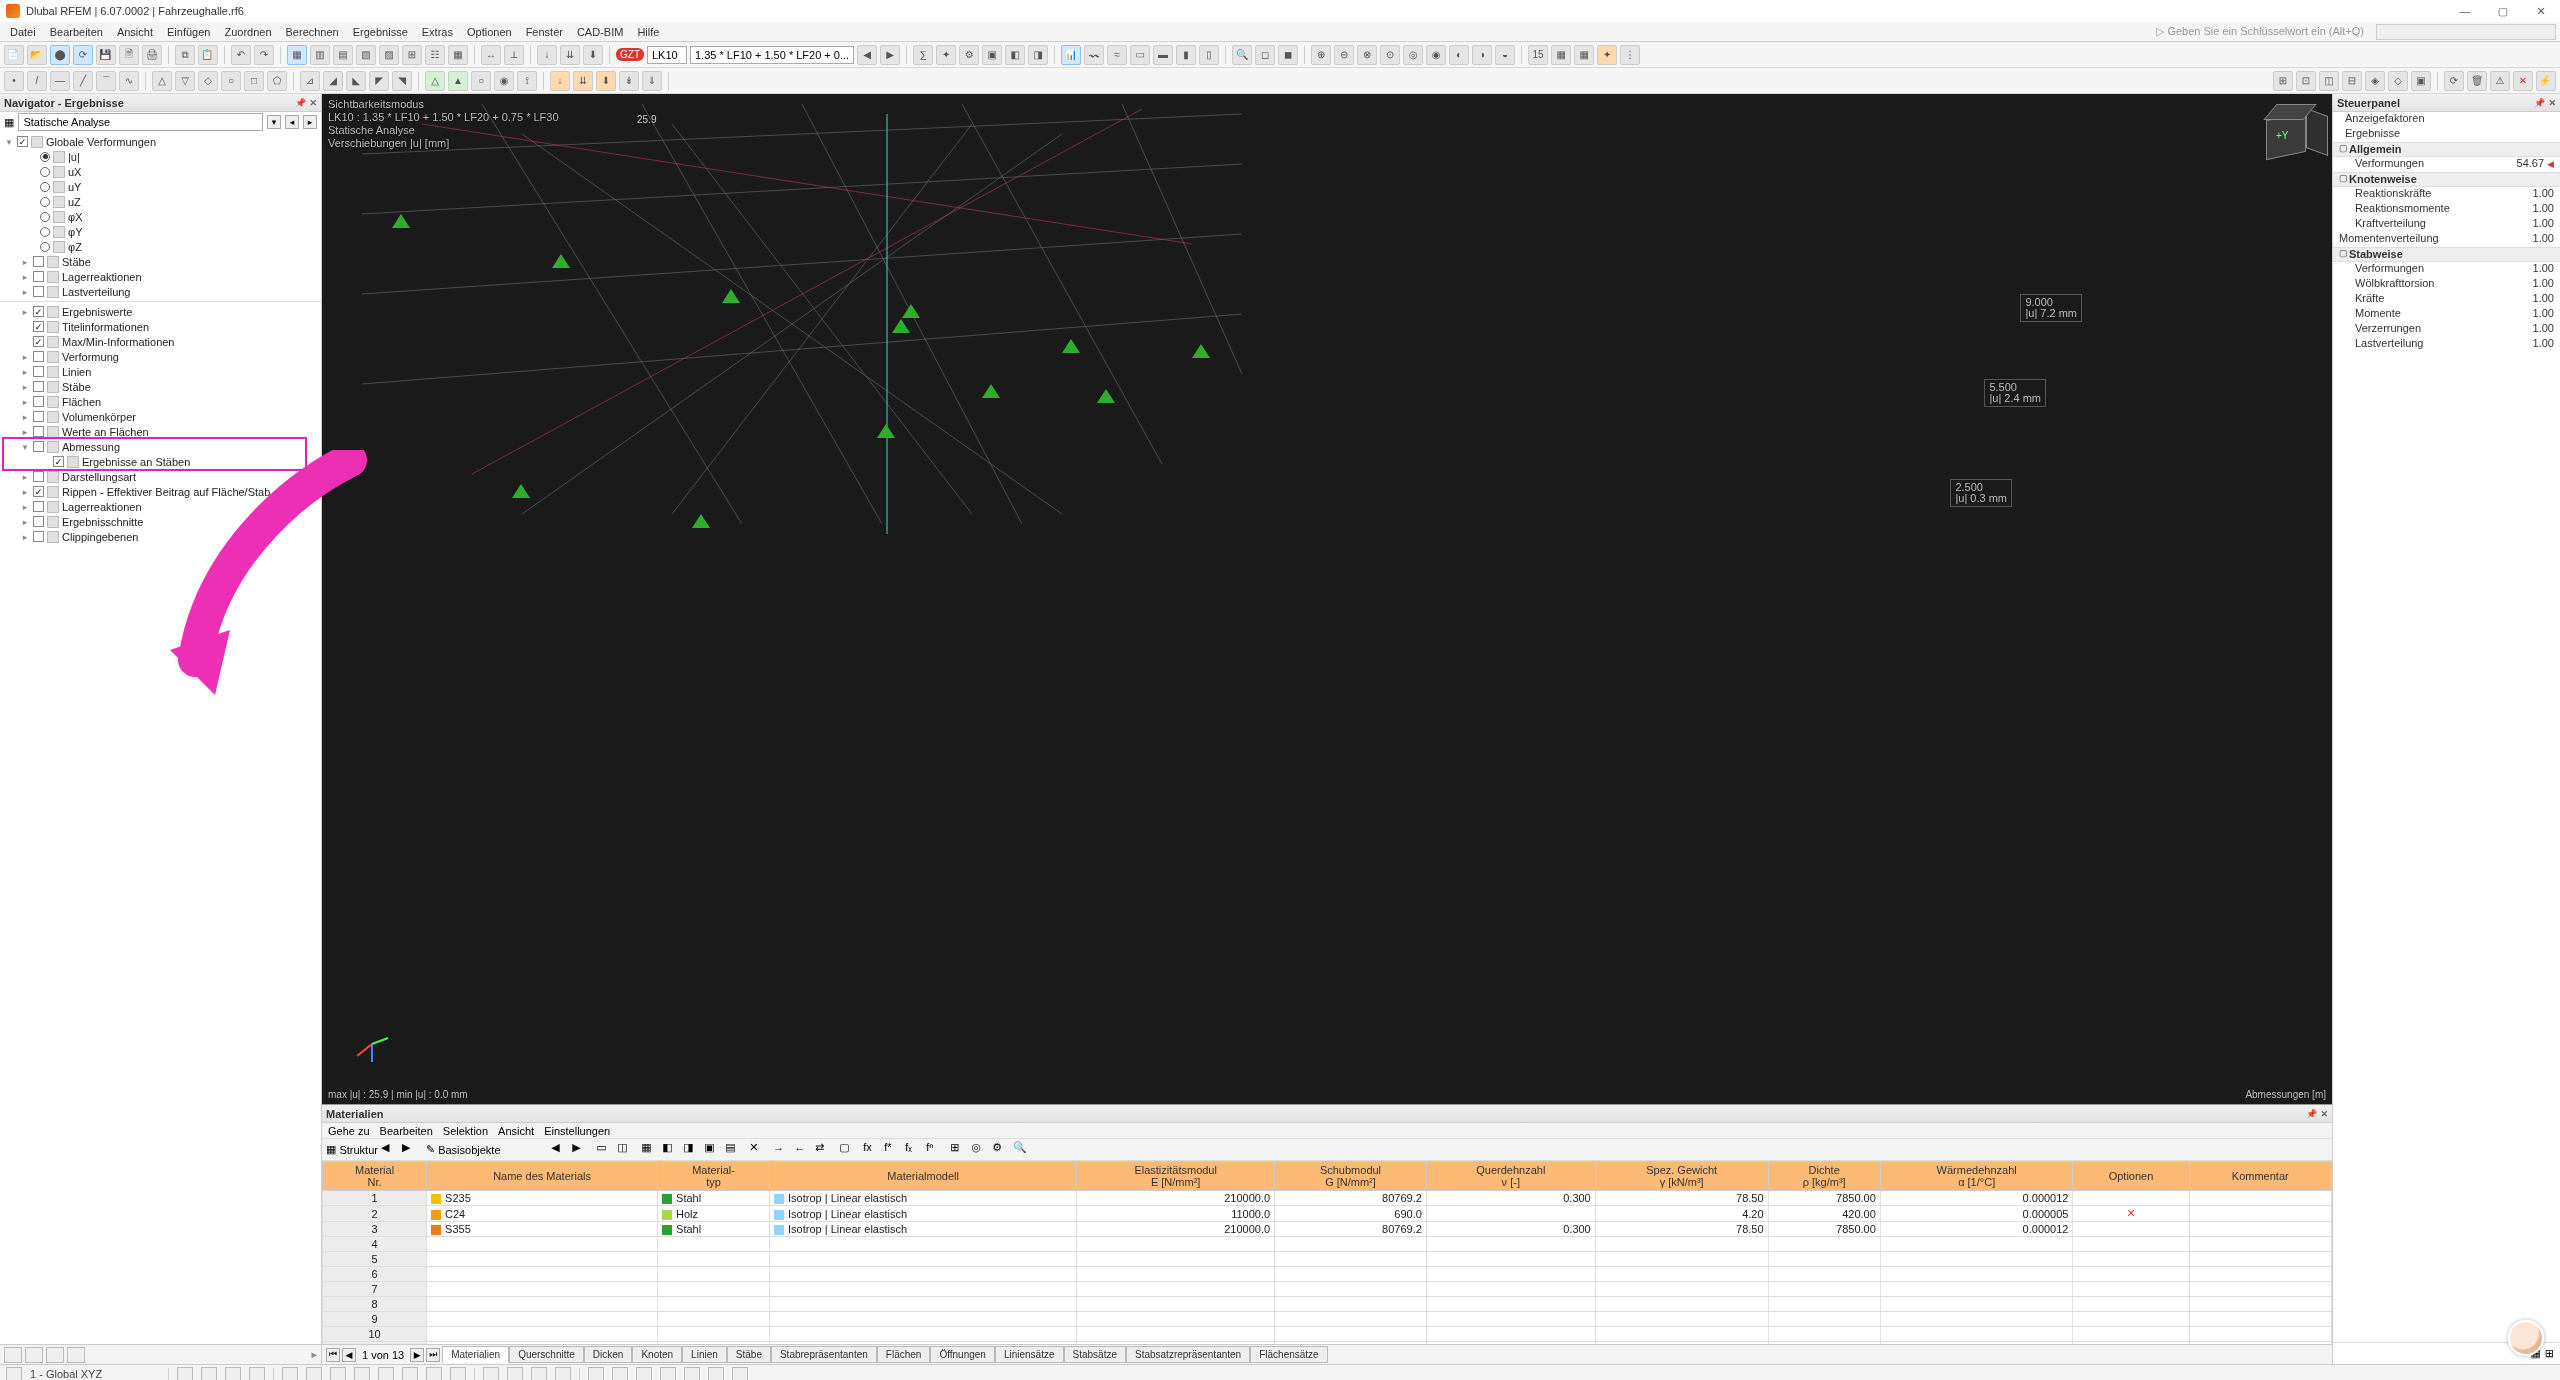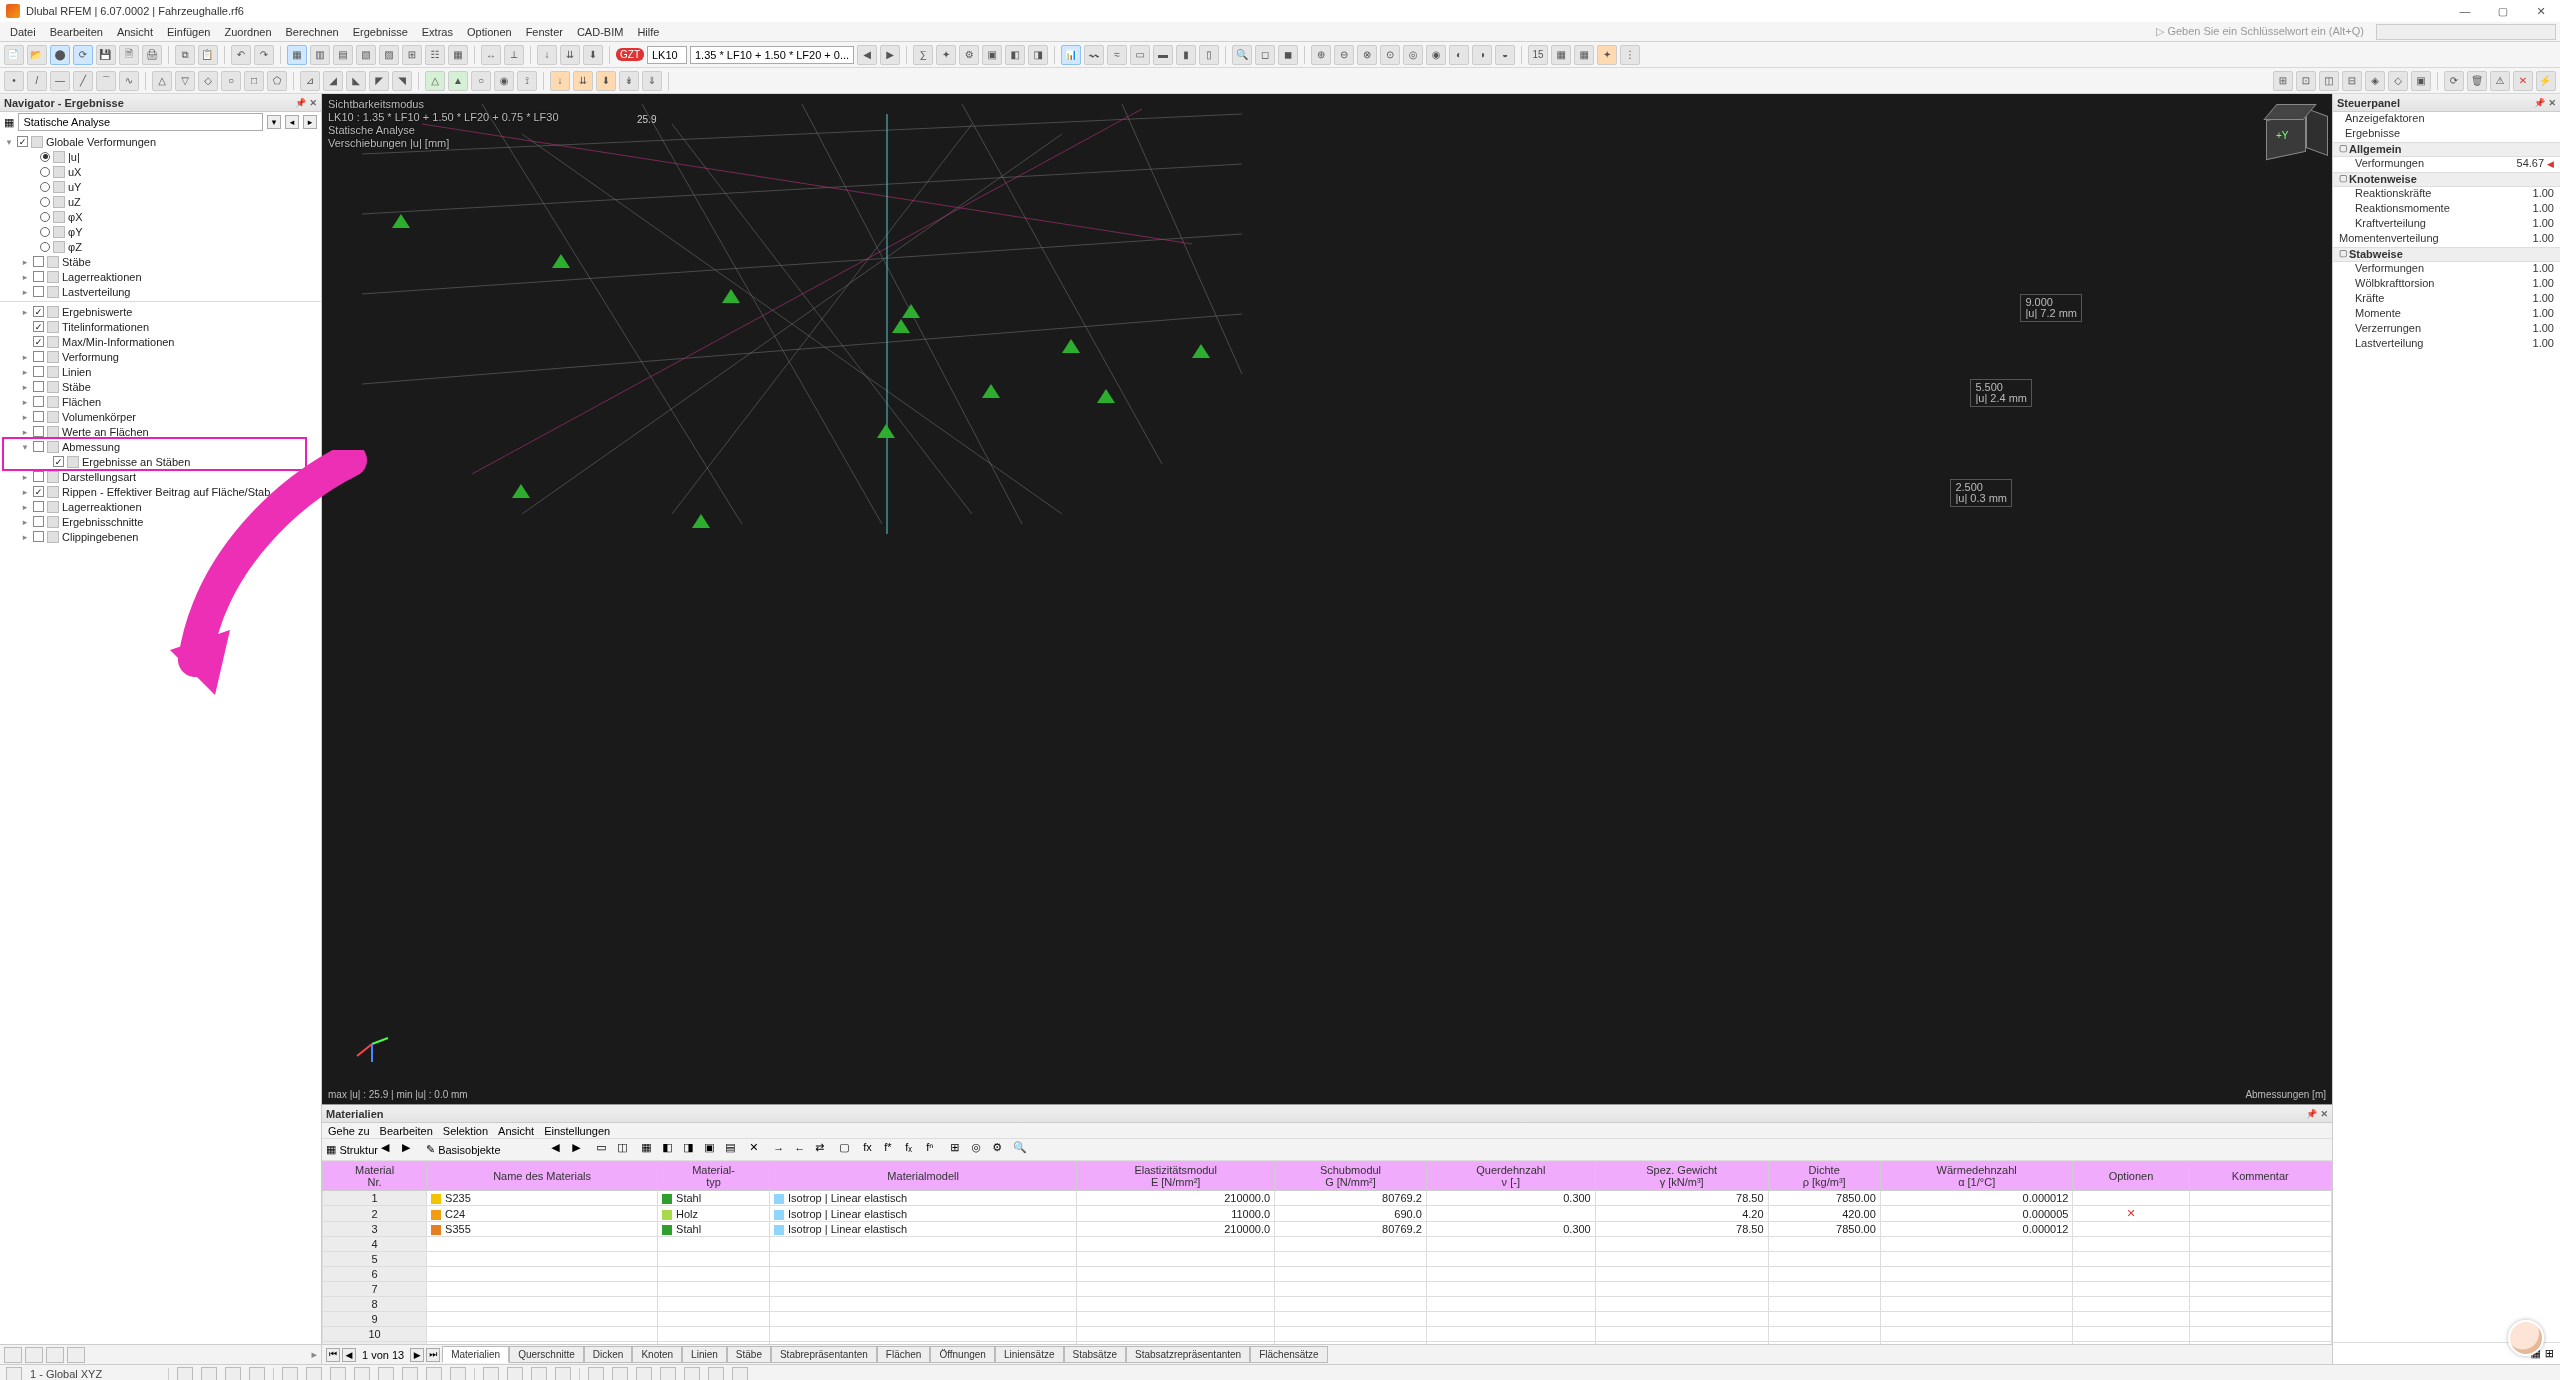--- a/index.html
+++ b/index.html
@@ -69,21 +69,21 @@
 .axiswidget{position:absolute;left:30px;bottom:40px;width:40px;height:40px;}
 .support{position:absolute;width:0;height:0;border-left:9px solid transparent;border-right:9px solid transparent;border-bottom:14px solid #2eae2e;}
 
 
 .matpanel{height:260px;display:flex;flex-direction:column;border-top:1px solid #999;background:#fff;}
 .matmenu{height:16px;display:flex;align-items:center;gap:10px;padding:0 6px;background:#f3f3f3;border-bottom:1px solid #ddd;}
 .mattoolbar{height:22px;display:flex;align-items:center;gap:3px;padding:0 4px;background:#f3f3f3;border-bottom:1px solid #ddd;}
 .mattoolbar .tb{width:18px;height:18px;}
 .mattable{flex:1;overflow:auto;}
 .mattable table{border-collapse:collapse;width:100%;font-size:10px;}
-.mattable th{background:#f0abfc;border:1px solid #ccc;padding:2px 4px;font-weight:normal;color:#333;text-align:center;}
+.mattable th{background:#fdba74;border:1px solid #ccc;padding:2px 4px;font-weight:normal;color:#333;text-align:center;}
 .mattable td{border:1px solid #ddd;padding:1px 4px;height:14px;text-align:right;color:#222;}
 .mattable td.l{text-align:left;} .mattable td.c{text-align:center;}
 .mattable tr.rowhead td:first-child{background:#ececec;text-align:center;}
 .colorchip{display:inline-block;width:10px;height:10px;vertical-align:middle;margin-right:4px;}
 
 .tabsrow{height:20px;display:flex;align-items:center;background:#f3f3f3;border-top:1px solid #ccc;padding:0 4px;gap:2px;}
 .tabsrow .navb{width:14px;height:14px;border:1px solid #aaa;background:#eee;display:flex;align-items:center;justify-content:center;font-size:9px;}
 .tabsrow .tab{padding:2px 8px;border:1px solid #bbb;background:#eee;color:#333;font-size:10px;}
 .tabsrow .tab.active{background:#fff;border-bottom-color:#fff;}
 
@@ -482,21 +482,21 @@
           <line x1="100" y1="30" x2="870" y2="150"></line>
             <line x1="150" y1="380" x2="820" y2="15"></line>
         </g>
         <line x1="565" y1="20" x2="565" y2="440" stroke="#5cc" stroke-width="1"></line>
       </svg>
 
       <div style="position:absolute;right:250px;top:200px;background:#1a1a1a;border:1px solid #555;padding:2px 4px;font-size:9px;line-height:11px;">
         <div>9.000</div>
           <div>|u| 7.2 mm</div>
         </div>
-      <div style="position:absolute;right:300px;top:285px;background:#1a1a1a;border:1px solid #555;padding:2px 4px;font-size:9px;line-height:11px;">
+      <div style="position:absolute;right:286px;top:285px;background:#1a1a1a;border:1px solid #555;padding:2px 4px;font-size:9px;line-height:11px;">
         <div>5.500</div>
           <div>|u| 2.4 mm</div>
         </div>
       <div style="position:absolute;right:320px;top:360px;background:#1a1a1a;border:1px solid #555;padding:2px 4px;font-size:9px;line-height:11px;margin-top:25px;">
         <div>2.500</div>
           <div>|u| 0.3 mm</div>
         </div>
       <div style="position:absolute;left:315px;top:20px;font-size:10px;color:#ccc">25.9</div>
 
       <div class="support" style="left:70px;top:120px"></div>

